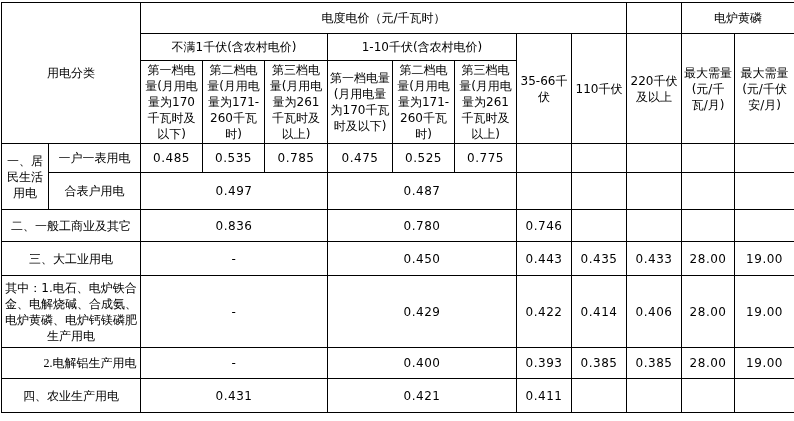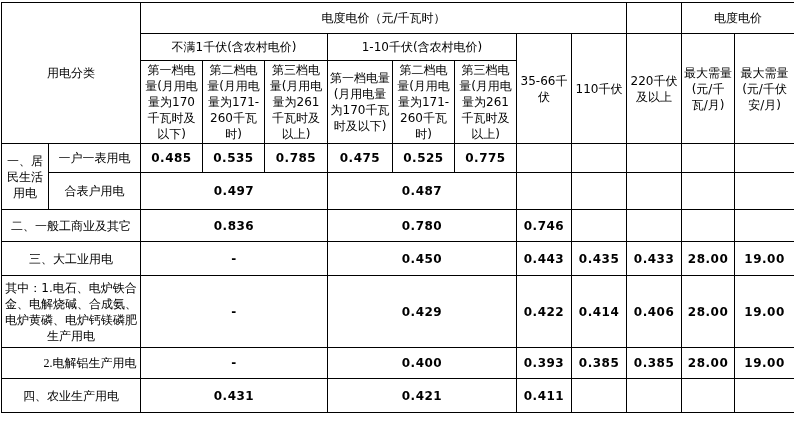--- a/index.html
+++ b/index.html
@@ -48,21 +48,20 @@
     padding-right: 1px;
   }
   td.indent {
     text-indent: 38px;
     font-family: Liberation Serif, serif;
   }
   td.num {
     font-size: 13px;
     letter-spacing: 0.5px;
     white-space: nowrap;
-    font-weight: bold;
   }
   
   tr.r1 { height: 31px; }
   tr.r2 { height: 27px; }
   tr.r3 { height: 83px; }
   tr.r4 { height: 29px; }
   tr.r5 { height: 37px; }
   tr.r6 { height: 32px; }
   tr.r7 { height: 34px; }
   tr.r8 { height: 72px; }
@@ -88,21 +87,21 @@
         <col style="width:55px">
       <col style="width:53px">
         <col style="width:60px">
     </colgroup>
 
     <tbody>
         <tr class="r1">
       <td rowspan="3" colspan="2" class="hdr-big">用电分类</td>
       <td colspan="8" class="hdr-big">电度电价（元/千瓦时）</td>
       <td></td>
-      <td colspan="2" class="hdr-big">电度电价</td>
+      <td colspan="2" class="hdr-big">电炉黄磷</td>
     </tr>
 
     <tr class="r2">
       <td colspan="3" class="hdr-big">不满1千伏(含农村电价)</td>
       <td colspan="3" class="hdr-big">1-10千伏(含农村电价)</td>
       <td rowspan="2" class="hdr-tier">35-66千伏</td>
       <td rowspan="2" class="hdr-tier">110千伏</td>
       <td rowspan="2" class="hdr-tier">220千伏及以上</td>
       <td rowspan="2" class="hdr-tier">最大需量(元/千瓦/月)</td>
       <td rowspan="2" class="hdr-tier">最大需量(元/千伏安/月)</td>

